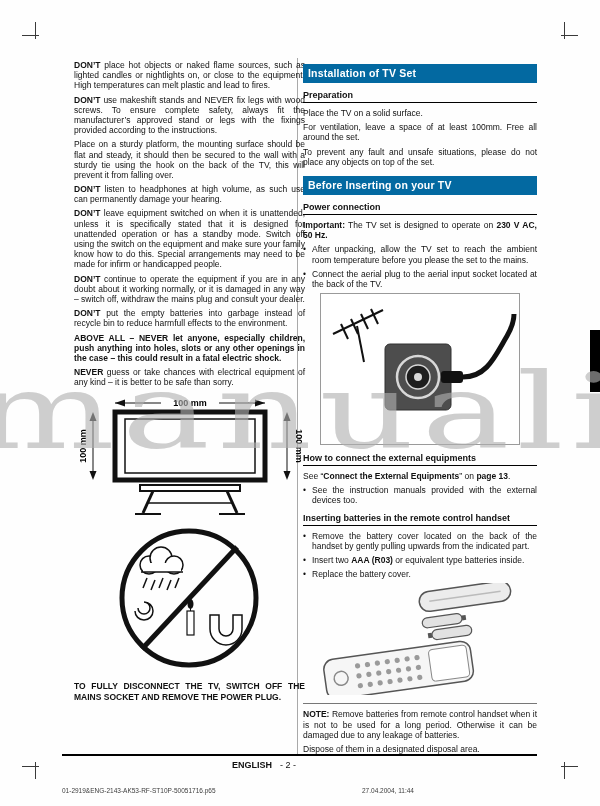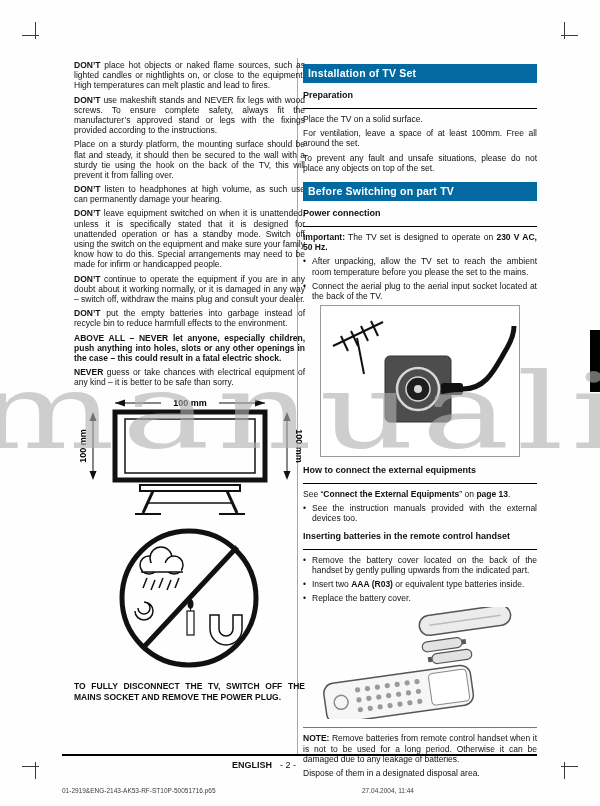--- a/index.html
+++ b/index.html
@@ -17,21 +17,21 @@
   .col-left  { left:74px; top:60px; width:231px; }
   .col-right { left:303px; top:64px; width:234px; }
   .col-divider { position:absolute; left:297px; top:58px; width:1px; height:698px; background:#a9a9a9; }
 
   p.body { font-size:8.5px; line-height:1.2; text-align:justify; margin-bottom:4px; }
   .lead, .bold { font-weight:bold; }
   .allbold { font-weight:bold; }
 
   .black-header { background:#0369a1; color:#fff; font-weight:bold; font-size:10.5px; padding:3px 5px 4px; margin:0 0 7px 0; letter-spacing:.2px; }
   .black-header.second { margin-top:9px; }
-  .sec-title { font-weight:bold; font-size:9px; border-bottom:1px solid #000; padding-bottom:8px; margin:7px 0 5px 0; }
+  .sec-title { font-weight:bold; font-size:9px; border-bottom:1px solid #000; padding-bottom:2px; margin:7px 0 5px 0; }
 
   .bullet { position:relative; padding-left:9px; }
   .bullet .marker { position:absolute; left:0; top:0; }
 
   .figure { text-align:center; }
   .fig-tv { margin:8px 0 6px 0; }
   .fig-prohibit { margin:4px 0 8px 0; }
   .fig-aerial { width:200px; margin:3px auto 8px auto; border:1px solid #9a9a9a; background:#fff; }
   .fig-remote { margin:2px auto 5px auto; }
   svg { display:block; margin:0 auto; }
@@ -154,21 +154,21 @@
 
   <div class="col col-right">
 
     <div class="black-header">Installation of TV Set</div>
 
     <div class="sec-title">Preparation</div>
     <p class="body">Place the TV on a solid surface.</p>
     <p class="body">For ventilation, leave a space of at least 100mm. Free all around the set.</p>
     <p class="body">To prevent any fault and unsafe situations, please do not place any objects on top of the set.</p>
 
-    <div class="black-header second">Before Switching on part TV</div>
+    <div class="black-header second">Before Inserting on your TV</div>
 
     <div class="sec-title">Power connection</div>
     <p class="body"><span class="bold">Important:</span><span> The TV set is designed to operate on </span><span class="bold">230 V AC, 50 Hz.</span></p>
     <p class="body bullet"><span class="marker">•</span><span>After unpacking, allow the TV set to reach the ambient room temperature before you please the set to the mains.</span></p>
 
     <p class="body bullet"><span class="marker">•</span><span>Connect the aerial plug to the aerial input socket located at the back of the TV.</span></p>
 
     <div class="figure fig-aerial">
       <svg width="198" height="150" viewBox="0 0 198 150">
         <g stroke="#111" stroke-width="2" fill="none">

